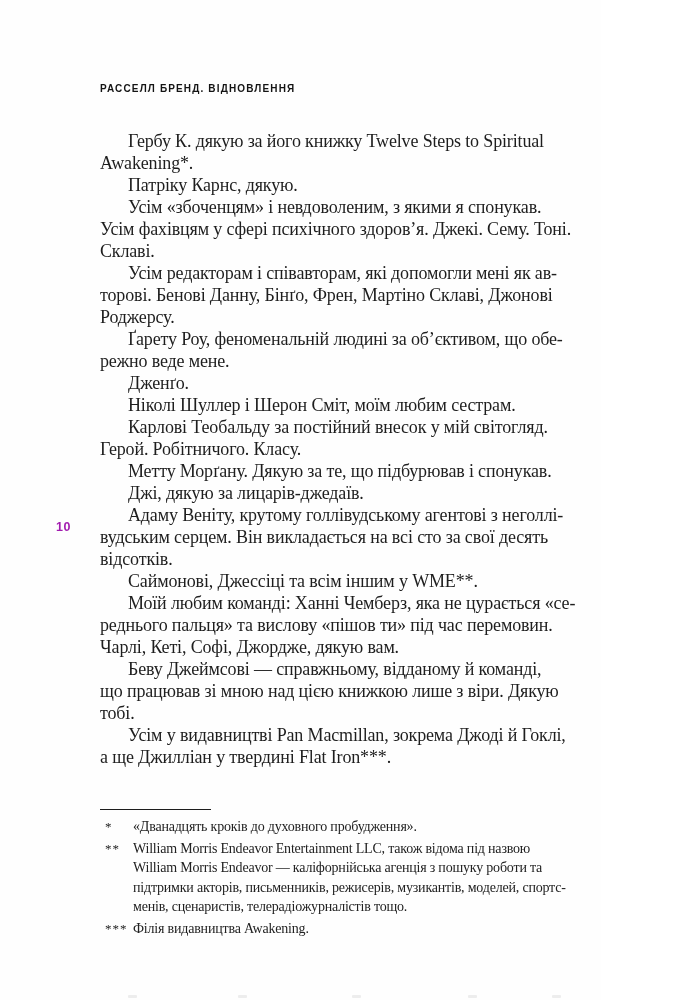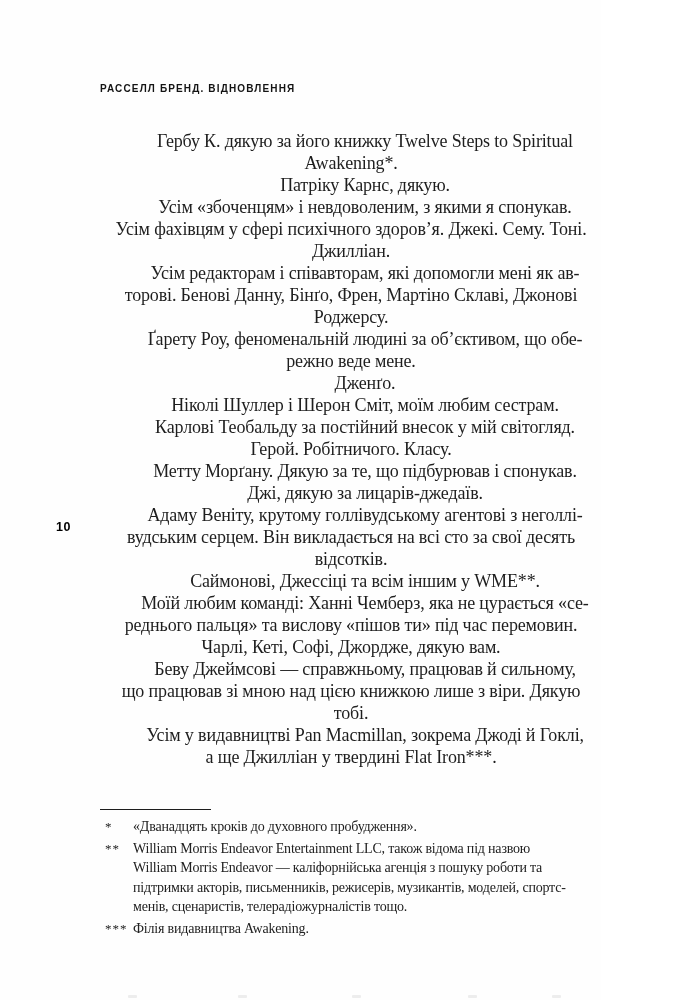--- a/index.html
+++ b/index.html
@@ -28,34 +28,34 @@
   }
 
   .page-num {
     position: absolute;
     left: 56px;
     top: 520px;
     font-family: "Liberation Sans", "DejaVu Sans", sans-serif;
     font-weight: 700;
     font-size: 12.5px;
     letter-spacing: 0.6px;
-    color: #000000;
+    color: #a21caf;
   }
 
   .body-text {
     position: absolute;
     left: 100px;
     top: 130px;
     width: 502px;
     font-size: 18px;
     line-height: 22px;
     letter-spacing: -0.15px;
   }
 
-  .paragraph { margin: 0; text-align: center; }
+  .paragraph { margin: 0; }
 
   .line { white-space: nowrap; }
   .line.indent { padding-left: 28px; }
 
   .footnotes {
     position: absolute;
     left: 100px;
     top: 809px;
     width: 512px;
     font-size: 14px;
@@ -124,21 +124,21 @@
       <div class="paragraph">
         <div class="line indent">Гербу К. дякую за його книжку Twelve Steps to Spiritual</div>
         <div class="line">Awakening*.</div>
       </div>
       <div class="paragraph">
         <div class="line indent">Патріку Карнс, дякую.</div>
       </div>
       <div class="paragraph">
         <div class="line indent">Усім «збоченцям» і невдоволеним, з якими я спонукав.</div>
         <div class="line">Усім фахівцям у сфері психічного здоров’я. Джекі. Сему. Тоні.</div>
-        <div class="line">Джилліан.</div>
+        <div class="line">Склаві.</div>
       </div>
       <div class="paragraph">
         <div class="line indent">Усім редакторам і співавторам, які допомогли мені як ав-</div>
         <div class="line">торові. Бенові Данну, Бінґо, Френ, Мартіно Склаві, Джонові</div>
         <div class="line">Роджерсу.</div>
       </div>
       <div class="paragraph">
         <div class="line indent">Ґарету Роу, феноменальній людині за об’єктивом, що обе-</div>
         <div class="line">режно веде мене.</div>
       </div>
@@ -165,21 +165,21 @@
       </div>
       <div class="paragraph">
         <div class="line indent">Саймонові, Джессіці та всім іншим у WME**.</div>
       </div>
       <div class="paragraph">
         <div class="line indent">Моїй любим команді: Ханні Чемберз, яка не цурається «се-</div>
         <div class="line">реднього пальця» та вислову «пішов ти» під час перемовин.</div>
         <div class="line">Чарлі, Кеті, Софі, Джордже, дякую вам.</div>
       </div>
       <div class="paragraph">
-        <div class="line indent">Беву Джеймсові — справжньому, працював й сильному,</div>
+        <div class="line indent">Беву Джеймсові — справжньому, відданому й команді,</div>
         <div class="line">що працював зі мною над цією книжкою лише з віри. Дякую</div>
         <div class="line">тобі.</div>
       </div>
       <div class="paragraph">
         <div class="line indent">Усім у видавництві Pan Macmillan, зокрема Джоді й Гоклі,</div>
         <div class="line">а ще Джилліан у твердині Flat Iron***.</div>
       </div>
     </div>
 
   <div class="footnotes">

